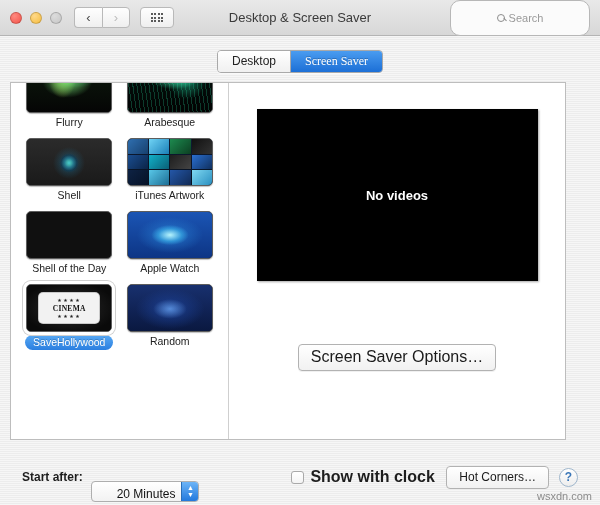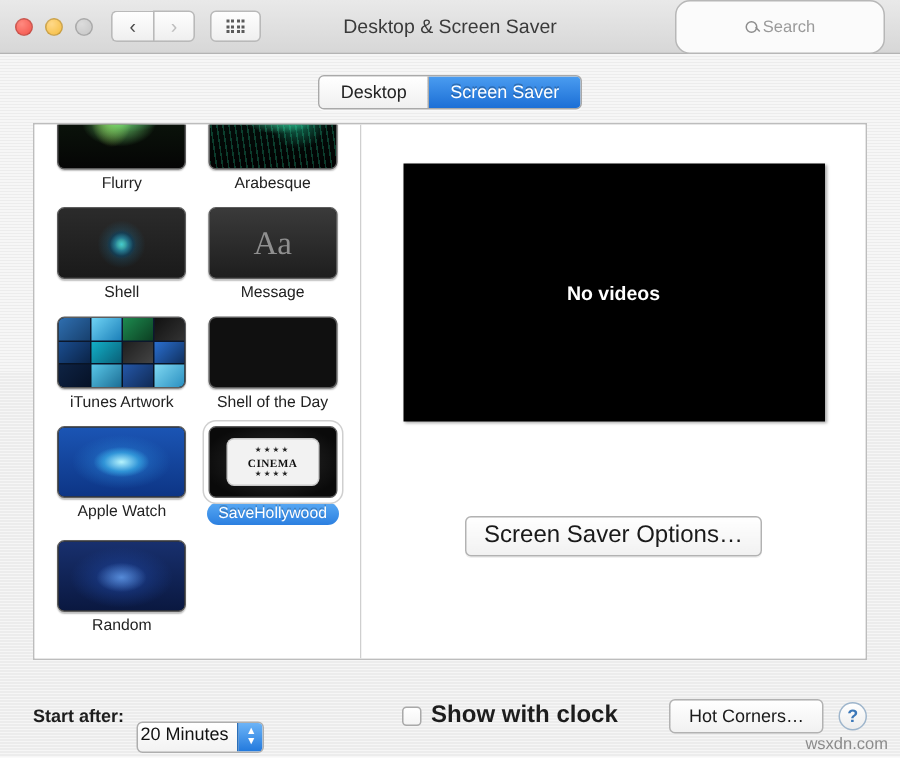--- a/index.html
+++ b/index.html
@@ -134,26 +134,27 @@
     font-size: 12px;
     color: #222;
     background: linear-gradient(to bottom, #ffffff, #f0f0f0);
     line-height: 16px;
   }
   .tab + .tab { border-left: 1px solid #a9a9a9; }
   .tab.active {
     background: linear-gradient(to bottom, #4a9cf0, #1c6fd6);
     color: #ffffff;
     text-shadow: 0 -1px 0 rgba(0,0,0,.25);
+    font-family: Liberation Serif, serif;
   }
 
   
   .panel {
     position: absolute;
-    left: 22px;
+    left: 10px;
     top: 82px;
     width: 556px;
     height: 358px;
     background: #ffffff;
     border: 1px solid #bdbdbd;
     display: flex;
     overflow: hidden;
     justify-content: space-between;
   }
 
@@ -322,26 +323,26 @@
   }
   .bottomrow {
     display: flex;
     align-items: center;
     height: 34px;
   }
   .startlabel { font-size: 12px; color: #1d1d1d; font-weight: bold; margin-right: 8px; }
 
   .popup {
     display: inline-flex;
-    align-items: flex-start;
+    align-items: flex-end;
     height: 21px;
     background: linear-gradient(to bottom, #ffffff, #f2f2f2);
     border: 1px solid #aeaeae;
     border-radius: 4px;
-    padding-left: 2px;
+    padding-left: 25px;
     padding-right: 0;
     overflow: hidden;
     margin-top: 28px;
   }
   .popup .val { font-size: 12px; color: #111; padding-right: 6px; }
   .popup .stepper {
     width: 17px;
     align-self: stretch;
     background: linear-gradient(to bottom, #6cb4f7, #2279dd);
     border-left: 1px solid #2a6fb8;
@@ -460,28 +461,20 @@
           <div class="saverlabel">Arabesque</div>
         </div>
 
         <div class="saveritem">
           <div class="thumb">
             <div class="art art-shell"></div>
           </div>
           <div class="saverlabel">Shell</div>
         </div>
 
-        <div class="saveritem">
-          <div class="thumb">
-            <div class="art art-message">
-              <span>Aa</span>
-            </div>
-          </div>
-          <div class="saverlabel">Message</div>
-        </div>
 
         <div class="saveritem">
           <div class="thumb">
             <div class="art art-itunes">
               <i style="background:linear-gradient(135deg,#2f6fb0,#17406e)"></i>
               <i style="background:linear-gradient(135deg,#6fd3f5,#1b7fb8)"></i>
               <i style="background:linear-gradient(135deg,#1d8a4f,#0c3f22)"></i>
               <i style="background:linear-gradient(135deg,#111,#333)"></i>
               <i style="background:linear-gradient(135deg,#1a4d8f,#0b2448)"></i>
               <i style="background:linear-gradient(135deg,#12b0c8,#0a5f77)"></i>

